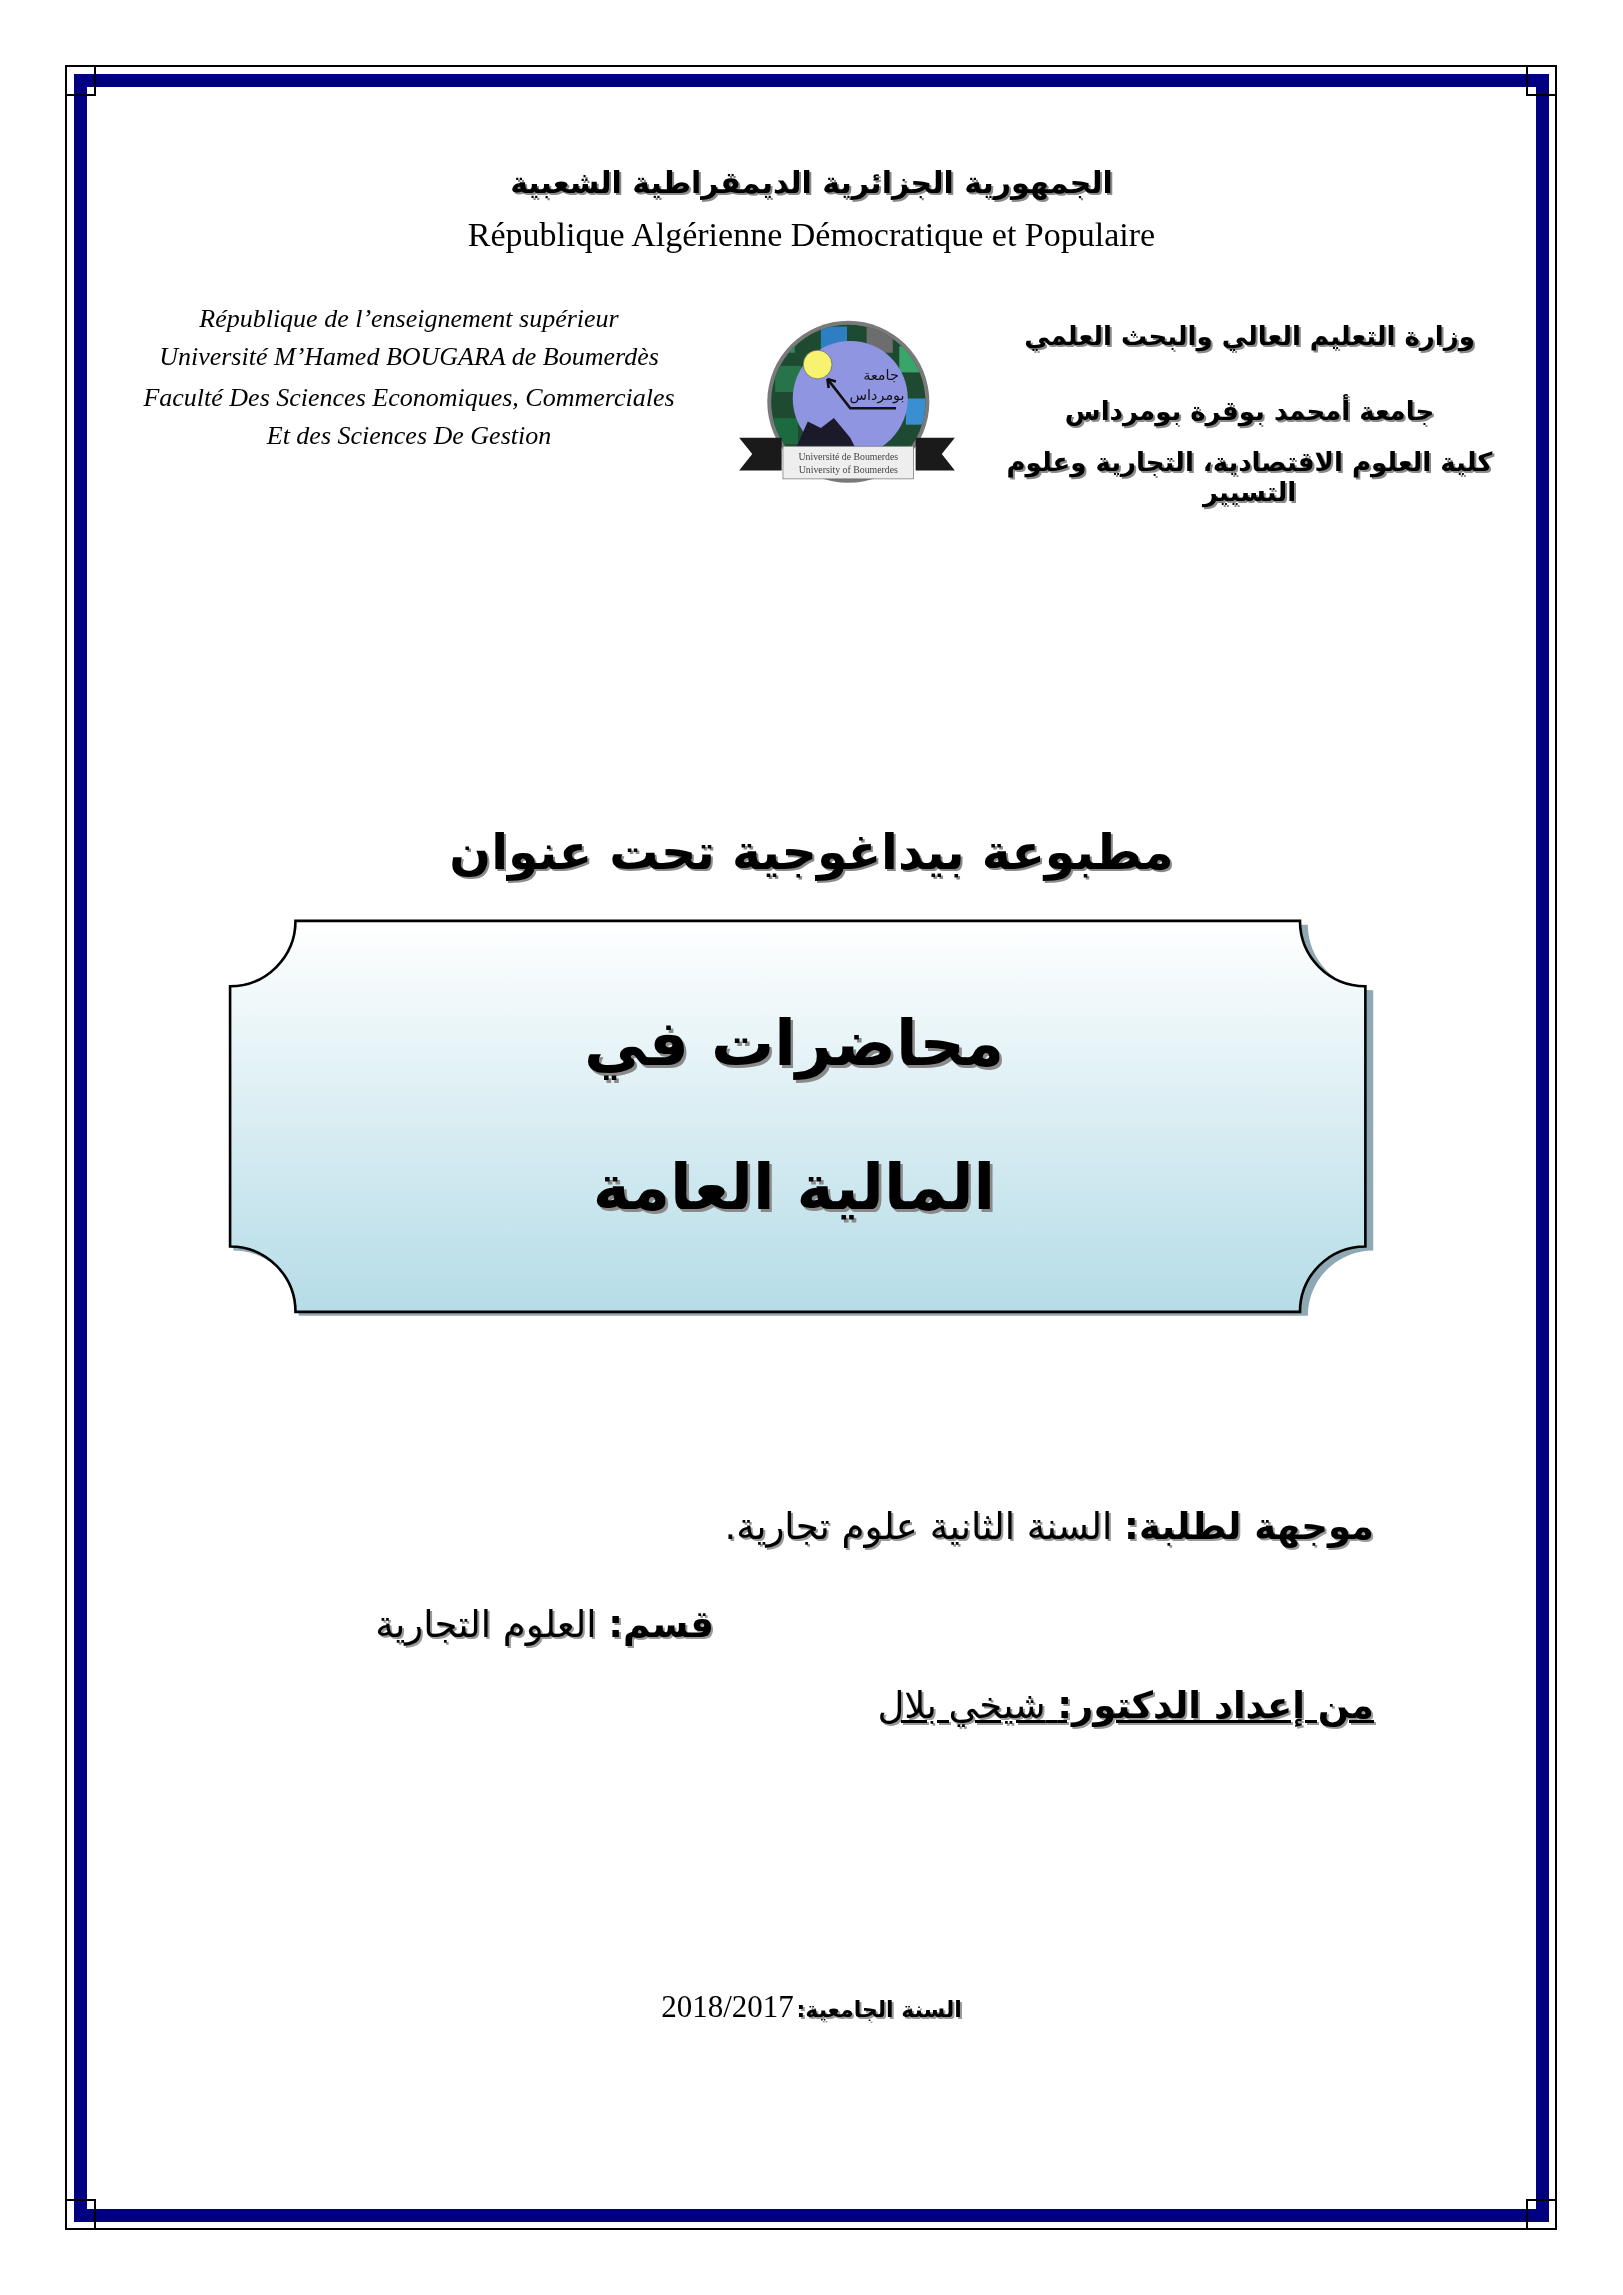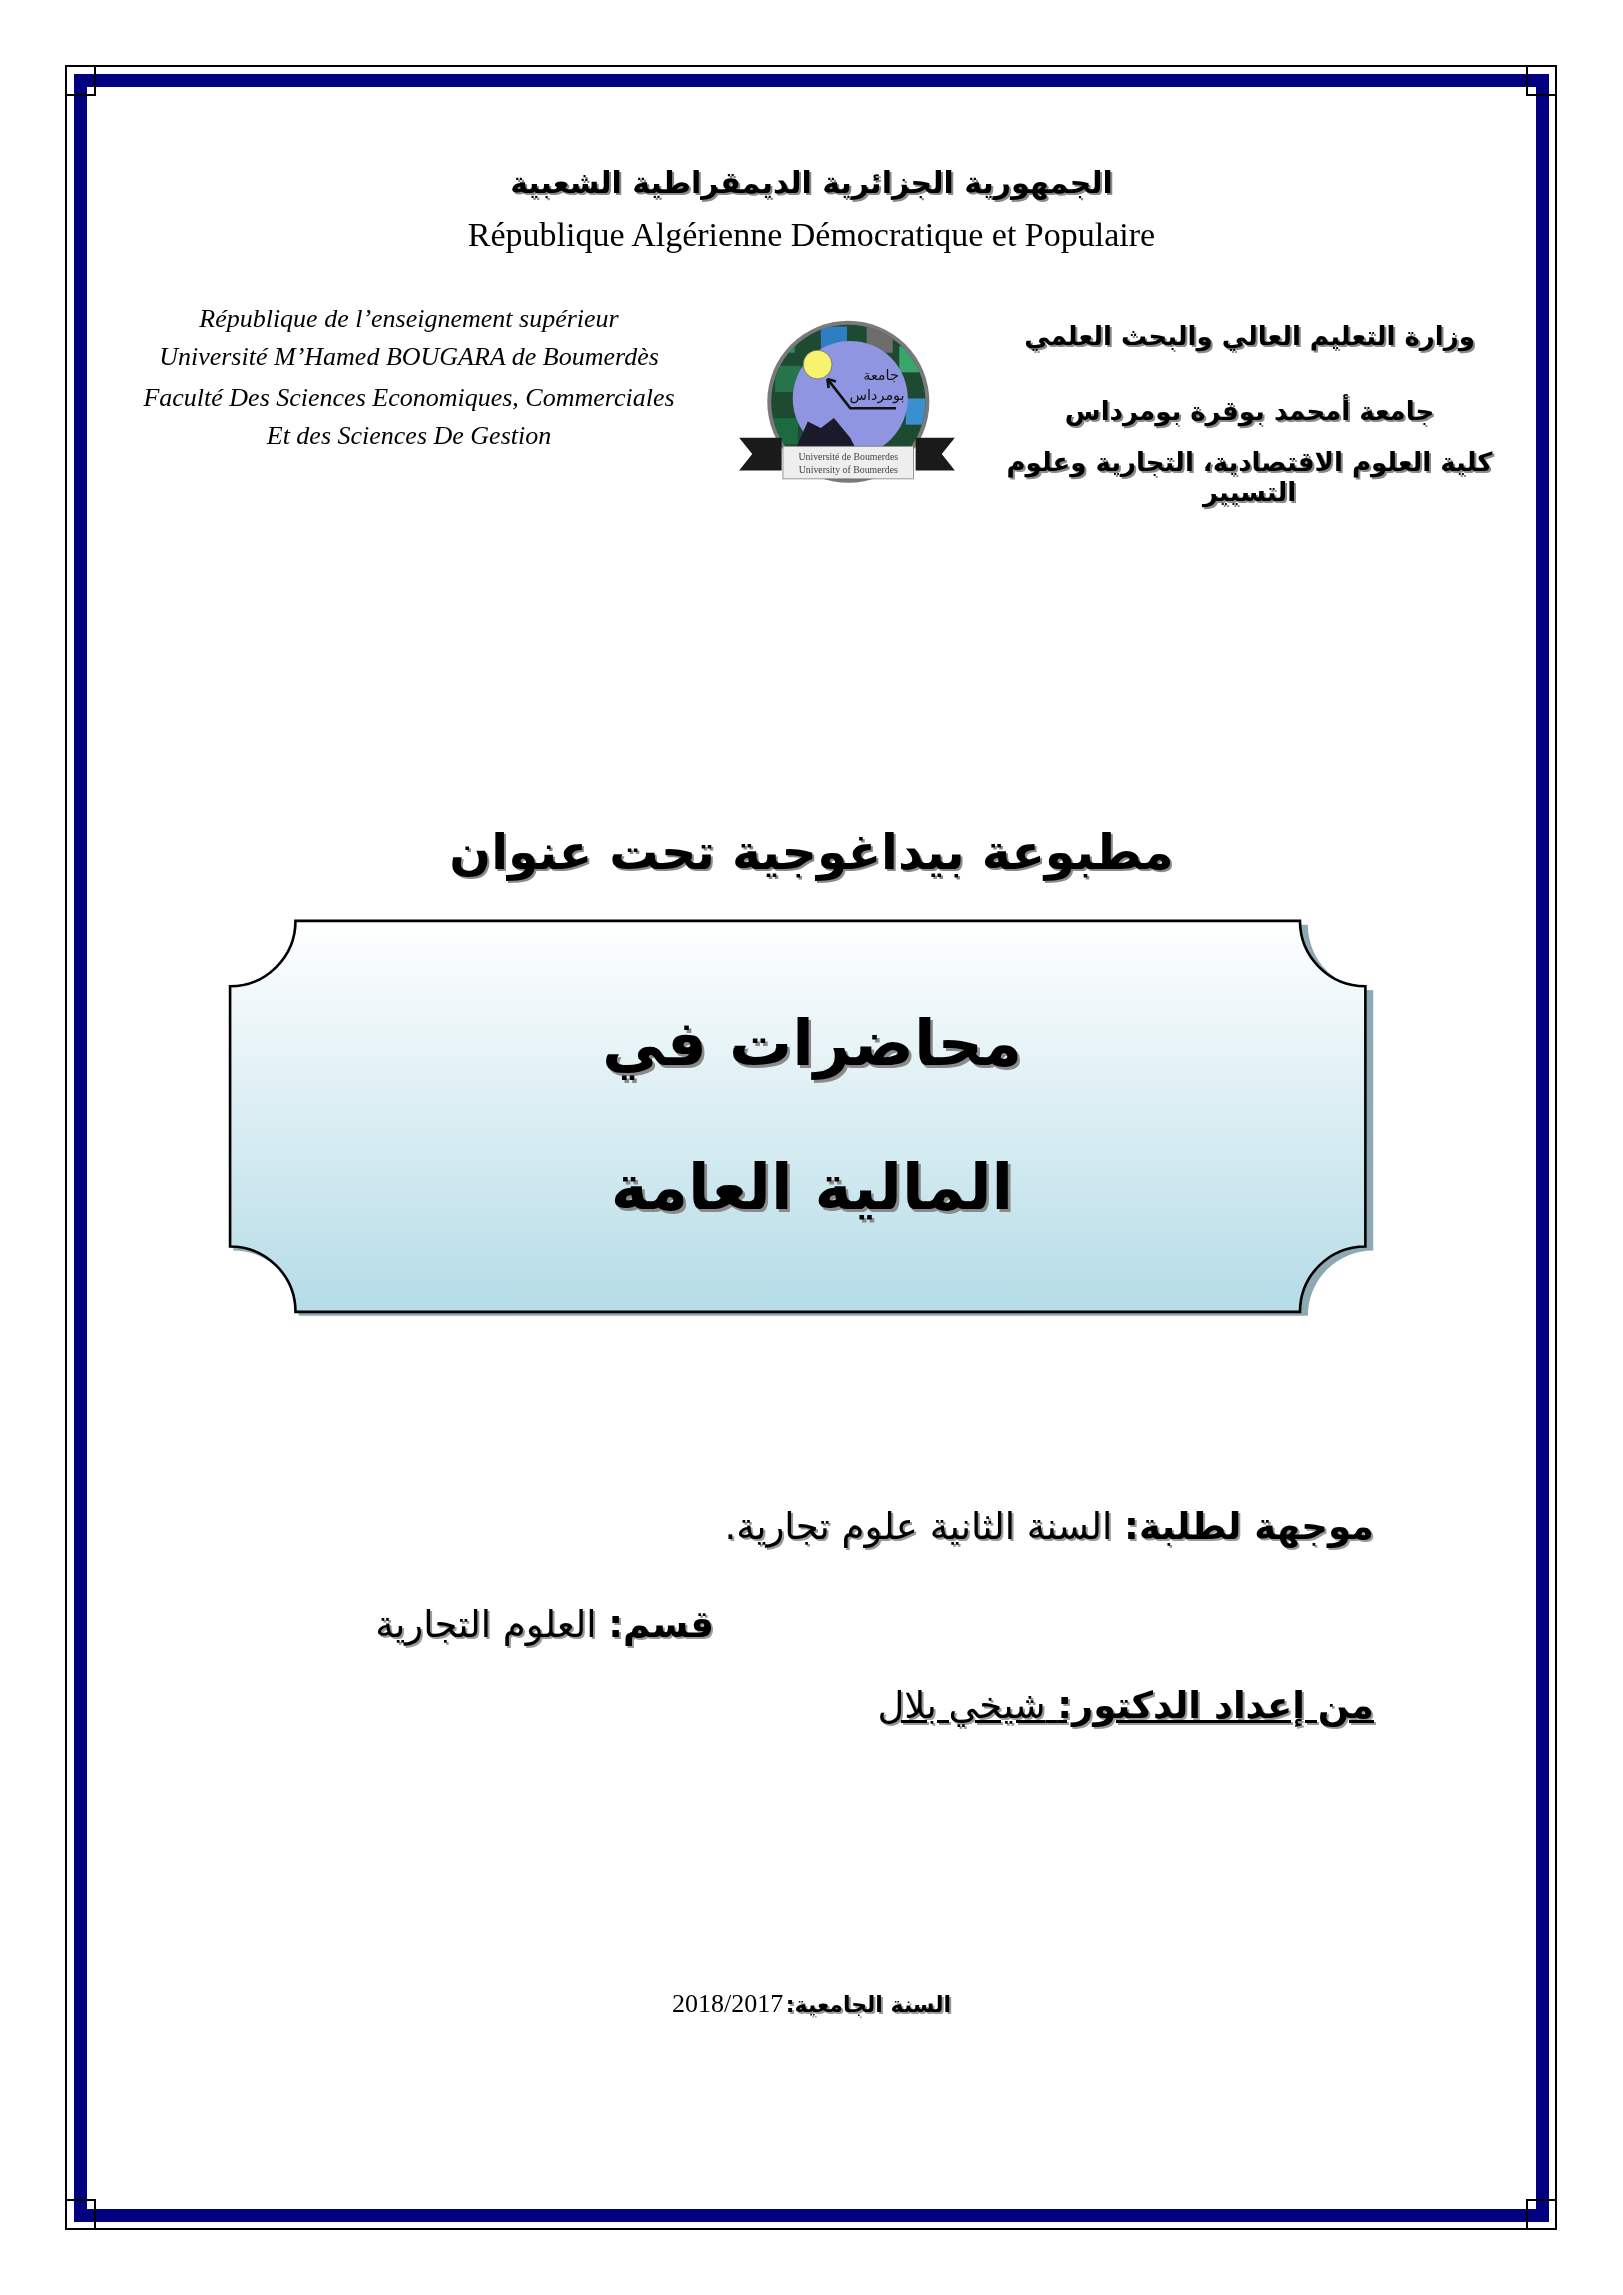--- a/index.html
+++ b/index.html
@@ -38,40 +38,40 @@
   }
 
   .ar-right {
     position: absolute; left: 968px; width: 563px; text-align: center; direction: rtl;
     font-family: "DejaVu Sans", sans-serif; font-weight: bold; font-size: 26px;
     text-shadow: 2px 2px 0 #8a8a8a;
   }
 
   .title-box { position: absolute; left: 222px; top: 913px; width: 1158px; height: 412px; }
   .title-text {
-    position: absolute; left: 244px; width: 1136px; text-align: center; direction: rtl;
+    position: absolute; left: 226px; width: 1136px; text-align: center; direction: rtl;
     font-family: "DejaVu Sans", sans-serif; font-weight: bold; font-size: 63px;
     text-shadow: 2.6px 2.6px 0 #8a8a8a;
   }
 
   .info-line {
     position: absolute; direction: rtl; font-family: "DejaVu Sans", sans-serif;
     font-size: 37px; text-shadow: 2px 2px 0 #9a9a9a; white-space: nowrap; text-align: right;
   }
   .info-line b { font-weight: bold; }
   .info-line span.val { font-weight: normal; }
 
   .year-line {
     position: absolute; left: 0; width: 100%; top: 1989px; text-align: center; white-space: nowrap;
   }
   .year-label {
     font-family: "DejaVu Sans", sans-serif; font-weight: bold; font-size: 22px; direction: rtl;
     unicode-bidi: isolate; text-shadow: 2px 2px 0 #9a9a9a;
   }
-  .year-value { font-family: "Liberation Serif", serif; font-size: 26px; }
+  .year-value { font-family: "Liberation Serif", serif; font-size: 31px; }
 </style>
 </head>
 <body>
 
 <div class="frame-outer"></div>
 <div class="frame-blue"></div>
 <div class="corner" style="left:65px;top:65px;"></div>
 <div class="corner" style="left:1526px;top:65px;"></div>
 <div class="corner" style="left:65px;top:2199px;"></div>
 <div class="corner" style="left:1526px;top:2199px;"></div>

